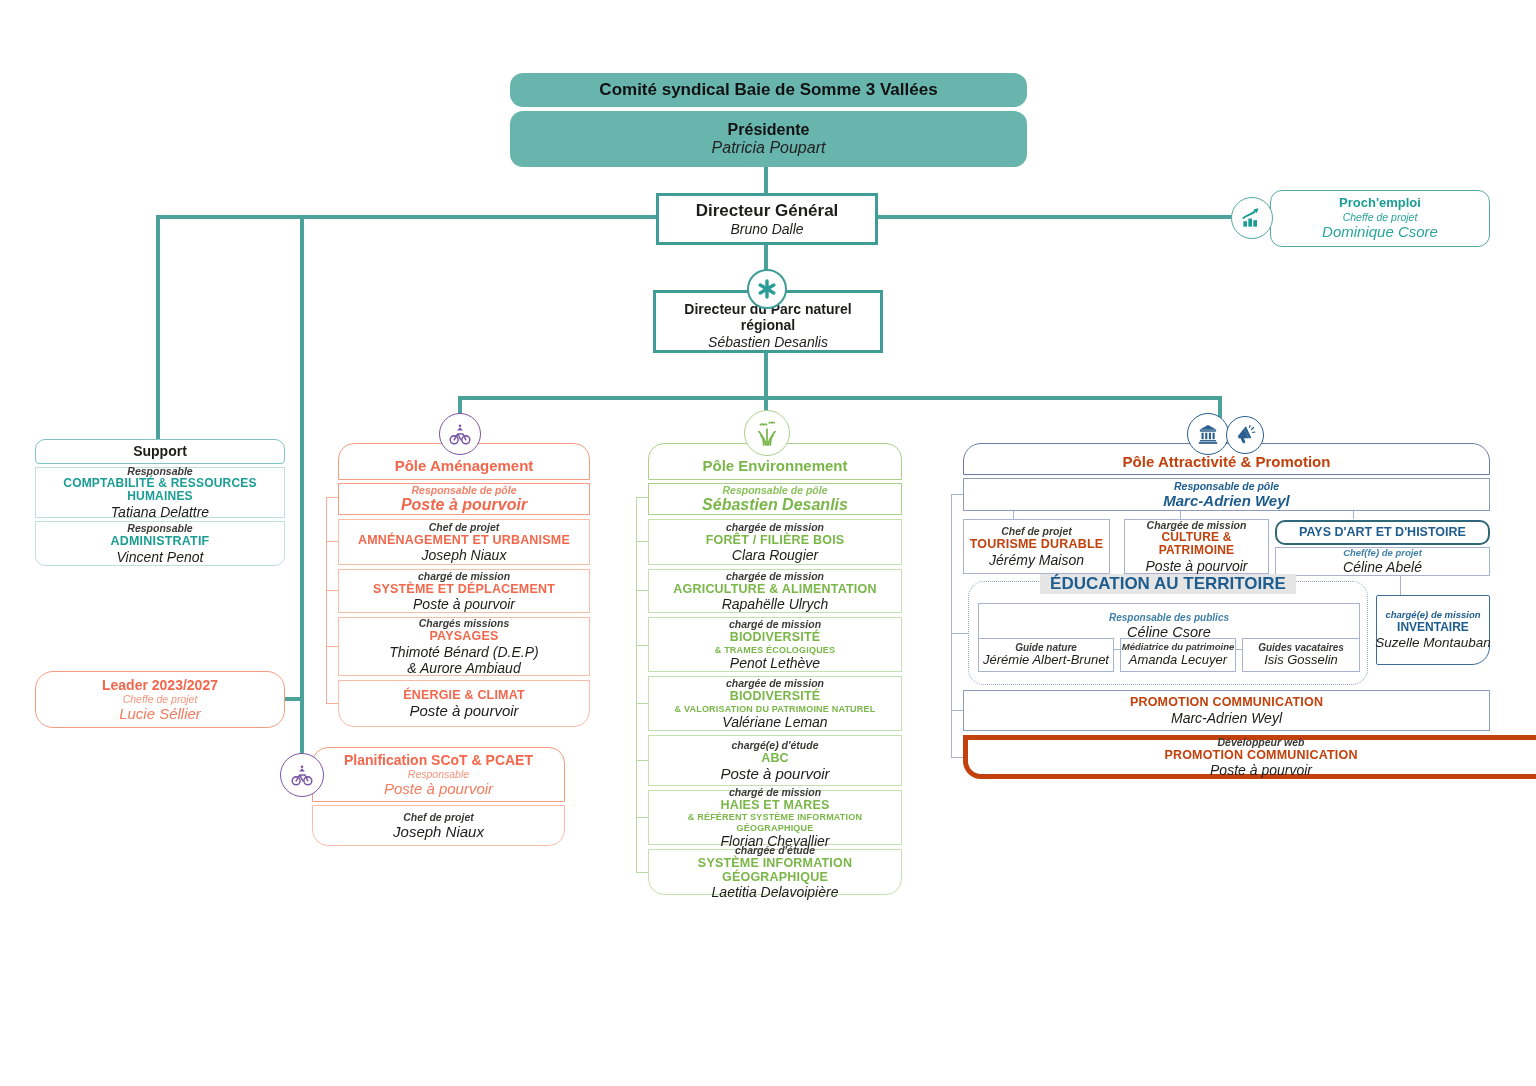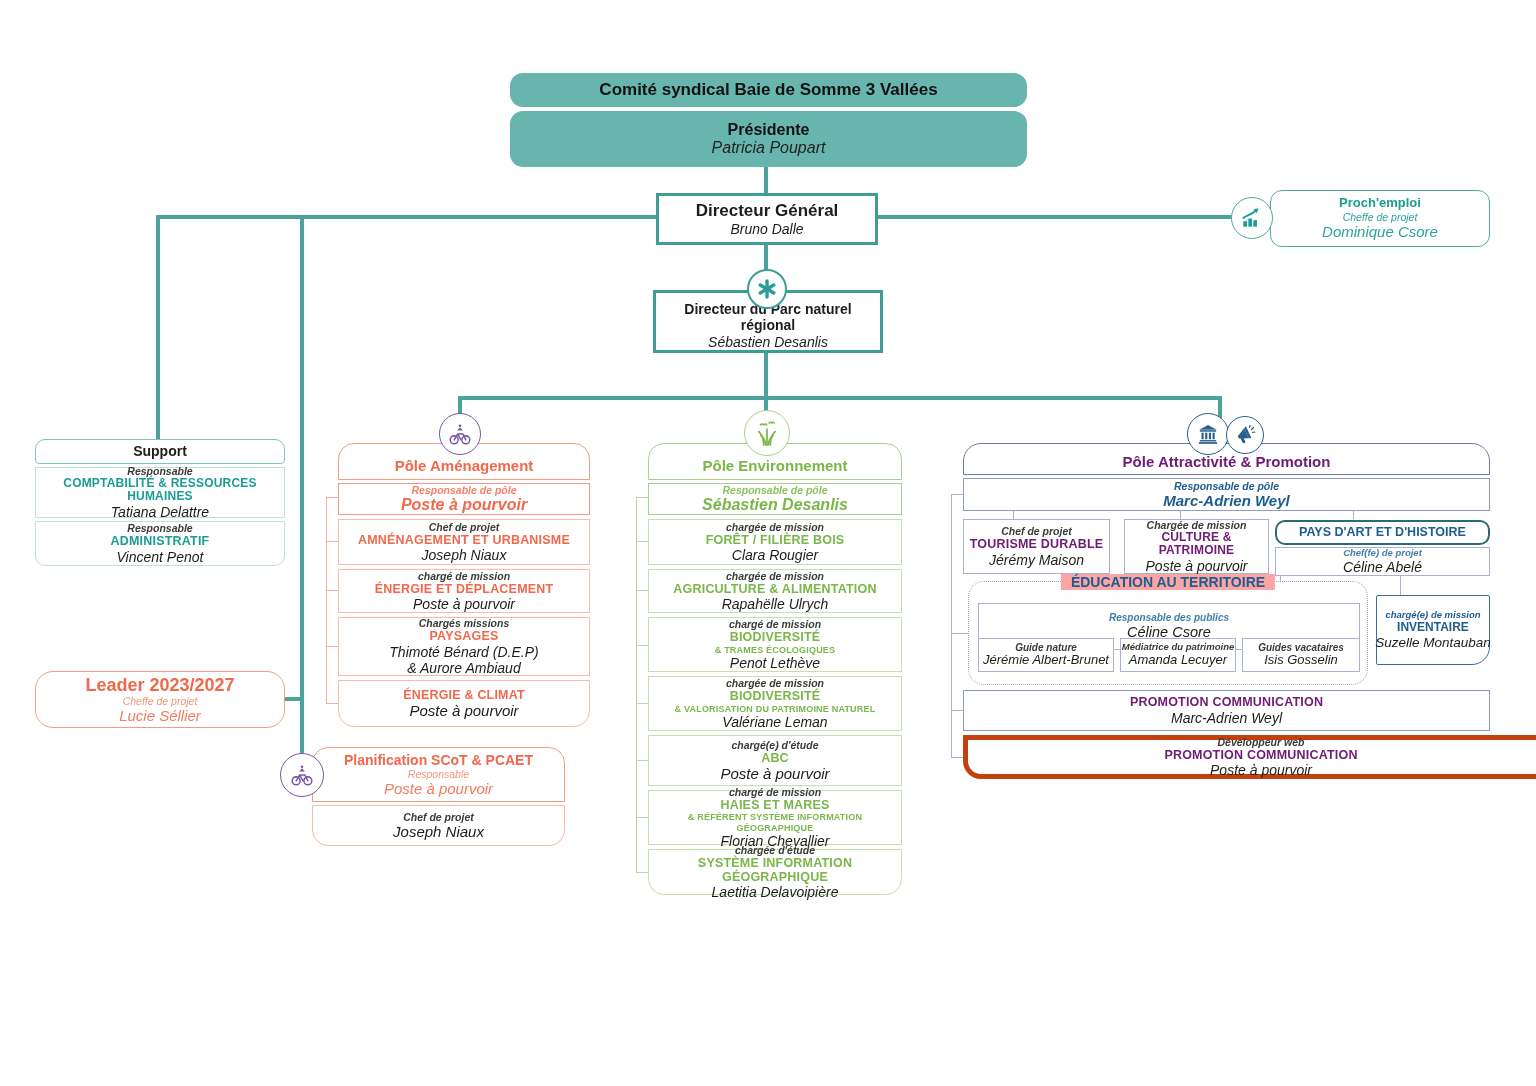--- a/index.html
+++ b/index.html
@@ -13,21 +13,21 @@
        display:flex;flex-direction:column;justify-content:center;align-items:center;text-align:center;}
   .icon-circle{position:absolute;background:#fff;border-radius:50%;box-sizing:border-box;
        display:flex;align-items:center;justify-content:center;z-index:3;}
   .role{font-size:10.5px;font-weight:bold;font-style:italic;color:#3a3a38;}
   .name{font-size:14px;font-style:italic;color:#1d1d1b;}
   .dept{font-size:12.5px;font-weight:bold;letter-spacing:.2px;}
   .dept2{font-size:9px;font-weight:bold;letter-spacing:.2px;}
   .teal-t{color:#1a9d94;}
   .salmon-t{color:#f2684c;}
   .green-t{color:#7ab648;}
-  .blue-t{color:#701a75;}
+  .blue-t{color:#c2410c;}
   .big-name{font-size:16px;font-weight:bold;font-style:italic;}
   .pole-title{font-size:15px;font-weight:bold;}
   svg{display:block;}
 </style>
 </head>
 <body>
 
 <div id="canvas">
 
   <div class="line" style="left:764px;top:166px;width:4px;height:28px;"></div>
@@ -93,21 +93,21 @@
     <div class="dept teal-t" style="font-size:12px;">COMPTABILITÉ &amp; RESSOURCES HUMAINES</div>
     <div class="name">Tatiana Delattre</div>
   </div>
   <div class="box" style="left:35px;top:521px;width:250px;height:45px;border:1px solid #bfe0dd;border-radius:0 0 10px 10px;">
     <div class="role">Responsable</div>
     <div class="dept teal-t">ADMINISTRATIF</div>
     <div class="name">Vincent Penot</div>
   </div>
 
   <div class="box" style="left:35px;top:671px;width:250px;height:57px;border:1.5px solid #f49c82;border-radius:18px;z-index:2;">
-    <div style="font-size:18px;font-weight:bold;color:#f2684c;">Leader 2023/2027</div>
+    <div style="font-size:14px;font-weight:bold;color:#f2684c;">Leader 2023/2027</div>
     <div style="font-size:10.5px;font-style:italic;color:#f4947c;">Cheffe de projet</div>
     <div style="font-size:15px;font-style:italic;color:#f47b5e;">Lucie Séllier</div>
   </div>
 
   <div class="thinline" style="left:326px;top:497px;width:1px;height:207px;background:#f6b09a;"></div>
   <div class="thinline" style="left:326px;top:497px;width:12px;height:1px;background:#f6b09a;"></div>
   <div class="thinline" style="left:326px;top:541px;width:12px;height:1px;background:#f6b09a;"></div>
   <div class="thinline" style="left:326px;top:590px;width:12px;height:1px;background:#f6b09a;"></div>
   <div class="thinline" style="left:326px;top:646px;width:12px;height:1px;background:#f6b09a;"></div>
   <div class="thinline" style="left:326px;top:703px;width:12px;height:1px;background:#f6b09a;"></div>
@@ -119,21 +119,21 @@
     <div style="font-size:10.5px;font-style:italic;font-weight:bold;color:#f4826a;">Responsable de pôle</div>
     <div class="big-name salmon-t">Poste à pourvoir</div>
   </div>
   <div class="box" style="left:338px;top:519px;width:252px;height:46px;border:1px solid #f8bca9;">
     <div class="role">Chef de projet</div>
     <div class="dept salmon-t">AMNÉNAGEMENT ET URBANISME</div>
     <div class="name">Joseph Niaux</div>
   </div>
   <div class="box" style="left:338px;top:569px;width:252px;height:44px;border:1px solid #f8bca9;">
     <div class="role">chargé de mission</div>
-    <div class="dept salmon-t">ÉNERGIE ET DÉPLACEMENT</div>
+    <div class="dept salmon-t">SYSTÈME ET DÉPLACEMENT</div>
     <div class="name">Poste à pourvoir</div>
   </div>
   <div class="box" style="left:338px;top:617px;width:252px;height:59px;border:1px solid #f8bca9;">
     <div class="role">Chargés missions</div>
     <div class="dept salmon-t">PAYSAGES</div>
     <div class="name">Thimoté Bénard (D.E.P)</div>
     <div class="name">&amp; Aurore Ambiaud</div>
   </div>
   <div class="box" style="left:338px;top:680px;width:252px;height:47px;border:1px solid #f8bca9;border-radius:0 0 16px 16px;">
     <div class="dept salmon-t">ÉNERGIE &amp; CLIMAT</div>
@@ -269,21 +269,21 @@
   </div>
   <div class="box" style="left:1275px;top:520px;width:215px;height:25px;border:2.5px solid #2e6878;border-radius:10px;z-index:2;text-align:right;">
     <div style="font-size:12.5px;font-weight:bold;color:#1d5c8e;">PAYS D'ART ET D'HISTOIRE</div>
   </div>
   <div class="box" style="left:1275px;top:547px;width:215px;height:29px;border:1px solid #a9b3cf;">
     <div style="font-size:9.5px;font-style:italic;font-weight:bold;color:#3f7fa8;">Chef(fe) de projet</div>
     <div class="name">Céline Abelé</div>
   </div>
 
   <div style="position:absolute;left:968px;top:581px;width:400px;height:104px;border:1.5px dotted #8fa6cf;border-radius:16px;box-sizing:border-box;background:#fff;">
-    <div style="position:absolute;top:-8px;left:50%;transform:translateX(-50%);background:#fca5a5;padding:0 10px;font-size:14px;font-weight:bold;color:#1d5c8e;white-space:nowrap;">ÉDUCATION AU TERRITOIRE</div>
+    <div style="position:absolute;top:-8px;left:50%;transform:translateX(-50%);background:#e5e5e5;padding:0 10px;font-size:17px;font-weight:bold;color:#1d5c8e;white-space:nowrap;">ÉDUCATION AU TERRITOIRE</div>
     <div class="box" style="left:9px;top:21px;width:382px;height:47px;border:1px solid #a9b3cf;">
       <div style="font-size:10px;font-style:italic;font-weight:bold;color:#3f7fa8;">Responsable des publics</div>
       <div class="name" style="font-size:14.5px;">Céline Csore</div>
     </div>
     <div class="box" style="left:9px;top:56px;width:136px;height:34px;border:1px solid #a9b3cf;white-space:nowrap;">
       <div class="role" style="font-size:10px;">Guide nature</div>
       <div class="name" style="font-size:13px;">Jérémie Albert-Brunet</div>
     </div>
     <div class="box" style="left:151px;top:56px;width:116px;height:34px;border:1px solid #a9b3cf;white-space:nowrap;">
       <div class="role" style="font-size:9.5px;">Médiatrice du patrimoine</div>

